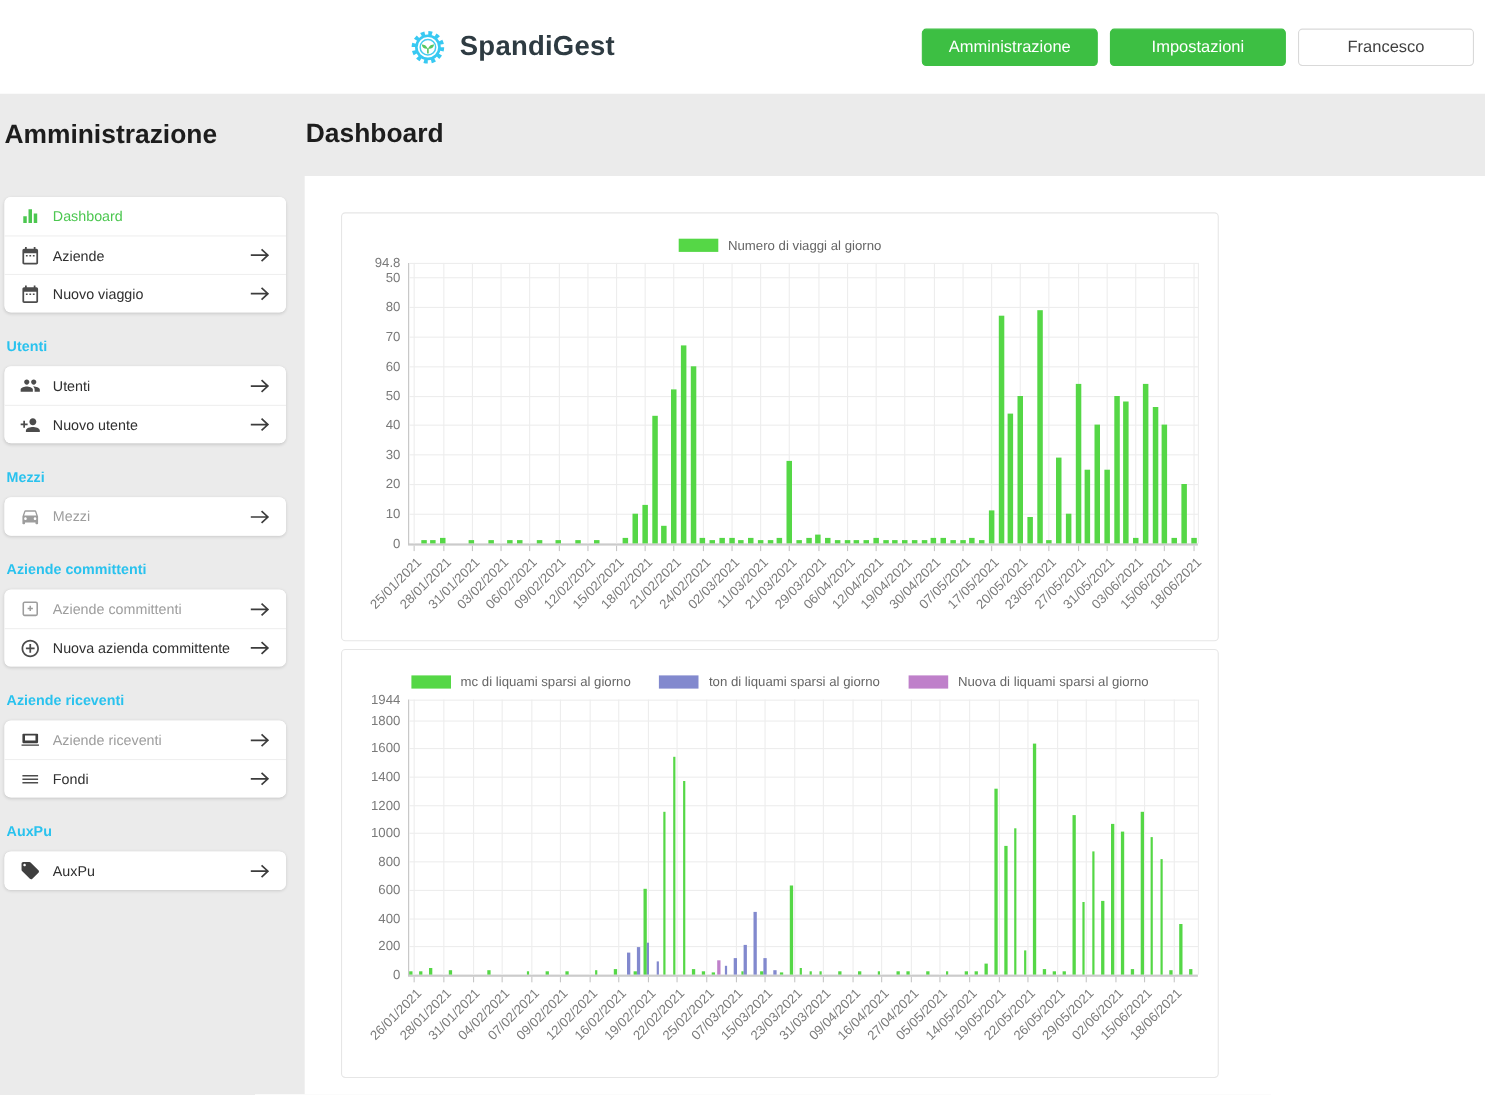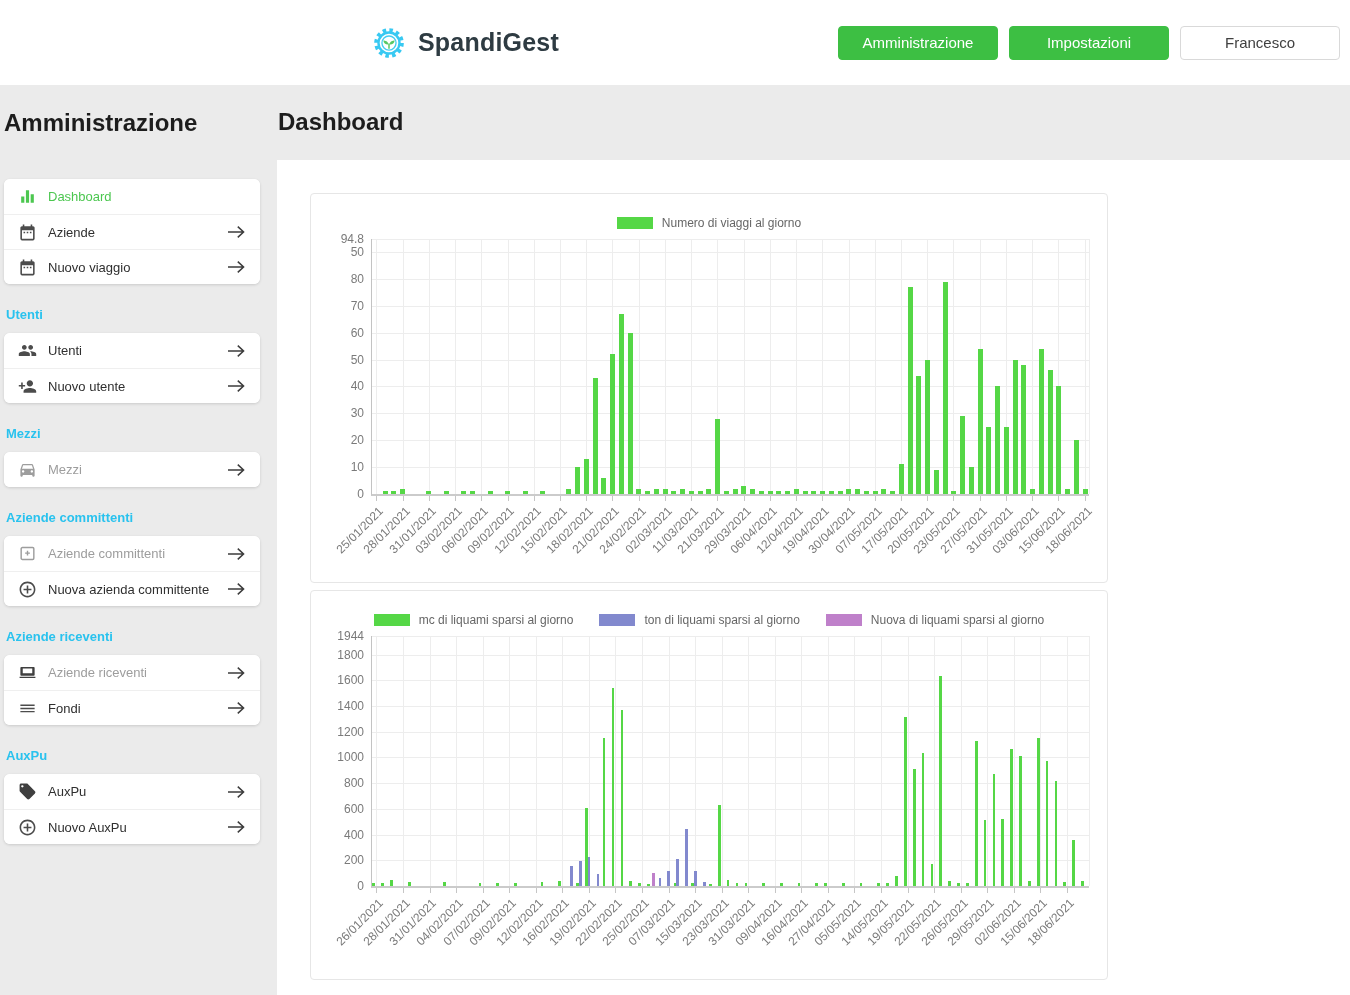--- a/index.html
+++ b/index.html
@@ -238,33 +238,20 @@
               <path d="M21.41 11.58l-9-9C12.05 2.22 11.55 2 11 2H4c-1.1 0-2 .9-2 2v7c0 .55.22 1.05.59 1.42l9 9c.36.36.86.58 1.41.58.55 0 1.05-.22 1.41-.59l7-7c.37-.36.59-.86.59-1.41 0-.55-.23-1.06-.59-1.42zM5.5 7C4.67 7 4 6.33 4 5.5S4.67 4 5.5 4 7 4.67 7 5.5 6.33 7 5.5 7z"></path>
             </svg>
           </span>
           <span class="mlabel">AuxPu</span>
           <span class="arrow">
             <svg viewBox="0 0 24 18" fill="none" stroke="currentColor" stroke-width="1.7">
               <path d="M3 9h17M14 3l6.5 6L14 15"></path>
             </svg>
           </span>
         </div>
-        <div class="menu-row">
-          <span class="mi">
-            <svg viewBox="0 0 24 24" fill="currentColor">
-              <path d="M13 7h-2v4H7v2h4v4h2v-4h4v-2h-4V7zm-1-5C6.48 2 2 6.48 2 12s4.48 10 10 10 10-4.48 10-10S17.52 2 12 2zm0 18c-4.41 0-8-3.59-8-8s3.59-8 8-8 8 3.59 8 8-3.59 8-8 8z"></path>
-            </svg>
-          </span>
-          <span class="mlabel">Nuovo AuxPu</span>
-          <span class="arrow">
-            <svg viewBox="0 0 24 18" fill="none" stroke="currentColor" stroke-width="1.7">
-              <path d="M3 9h17M14 3l6.5 6L14 15"></path>
-            </svg>
-          </span>
-        </div>
       </div>
     </div>
 </div>
 
 <div class="main-title">Dashboard</div>
 
 <div class="charts">
   <div class="chart-card">
     <div class="legend" id="legend-0">
         <span class="legend-item">

